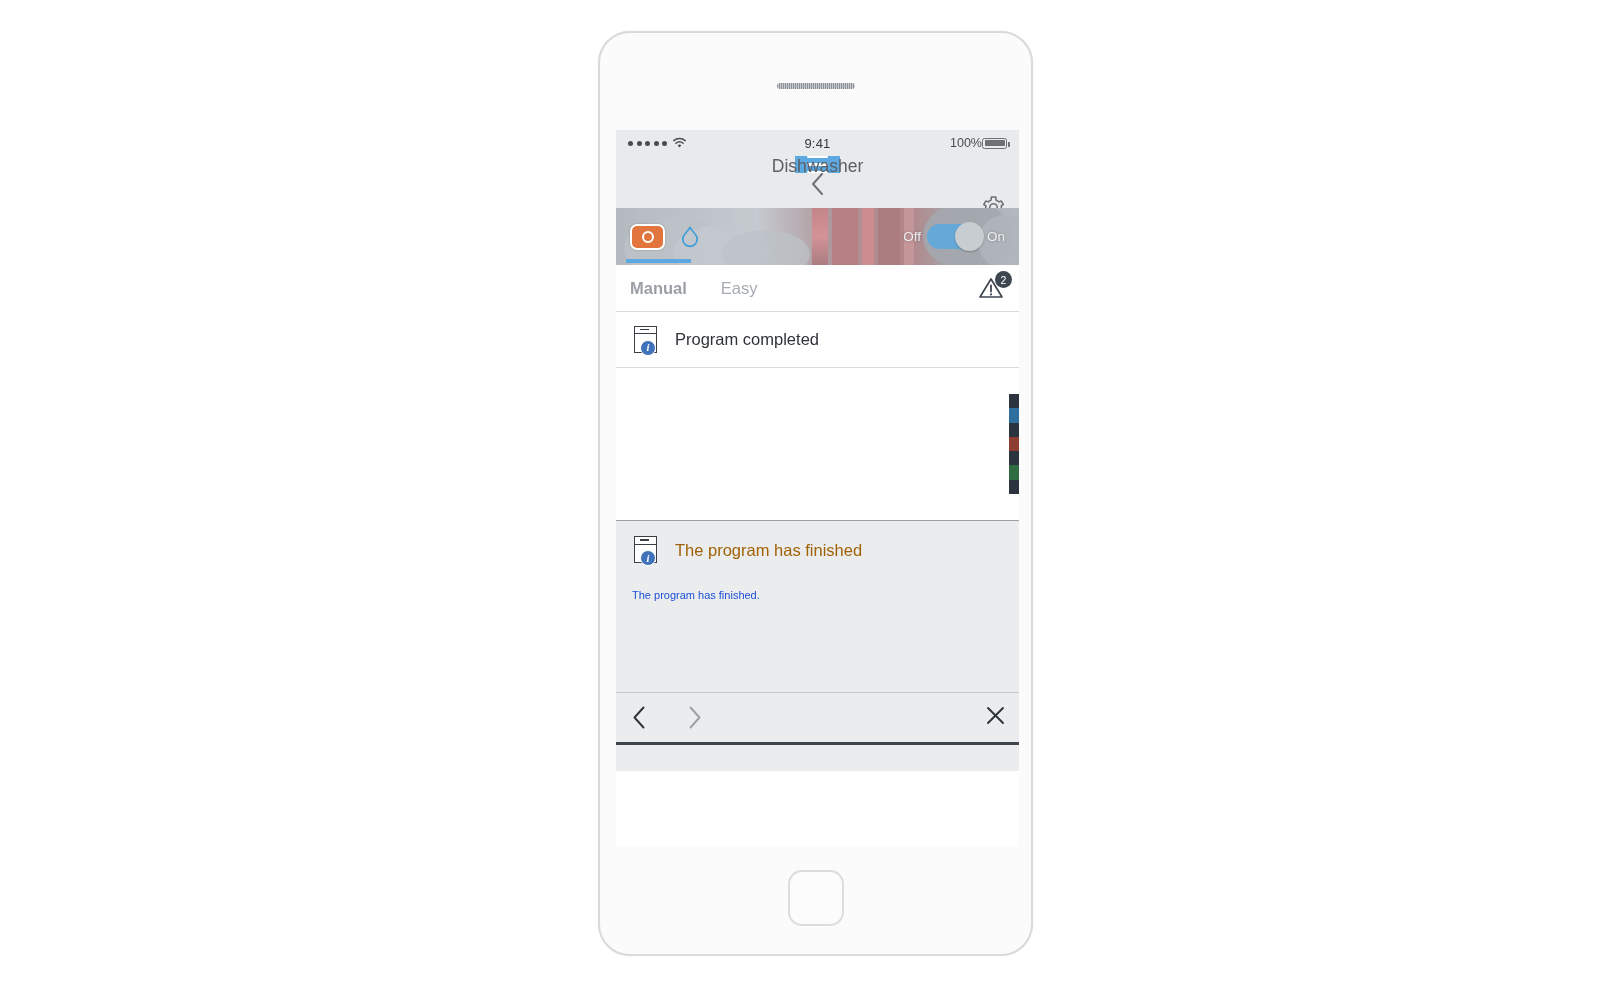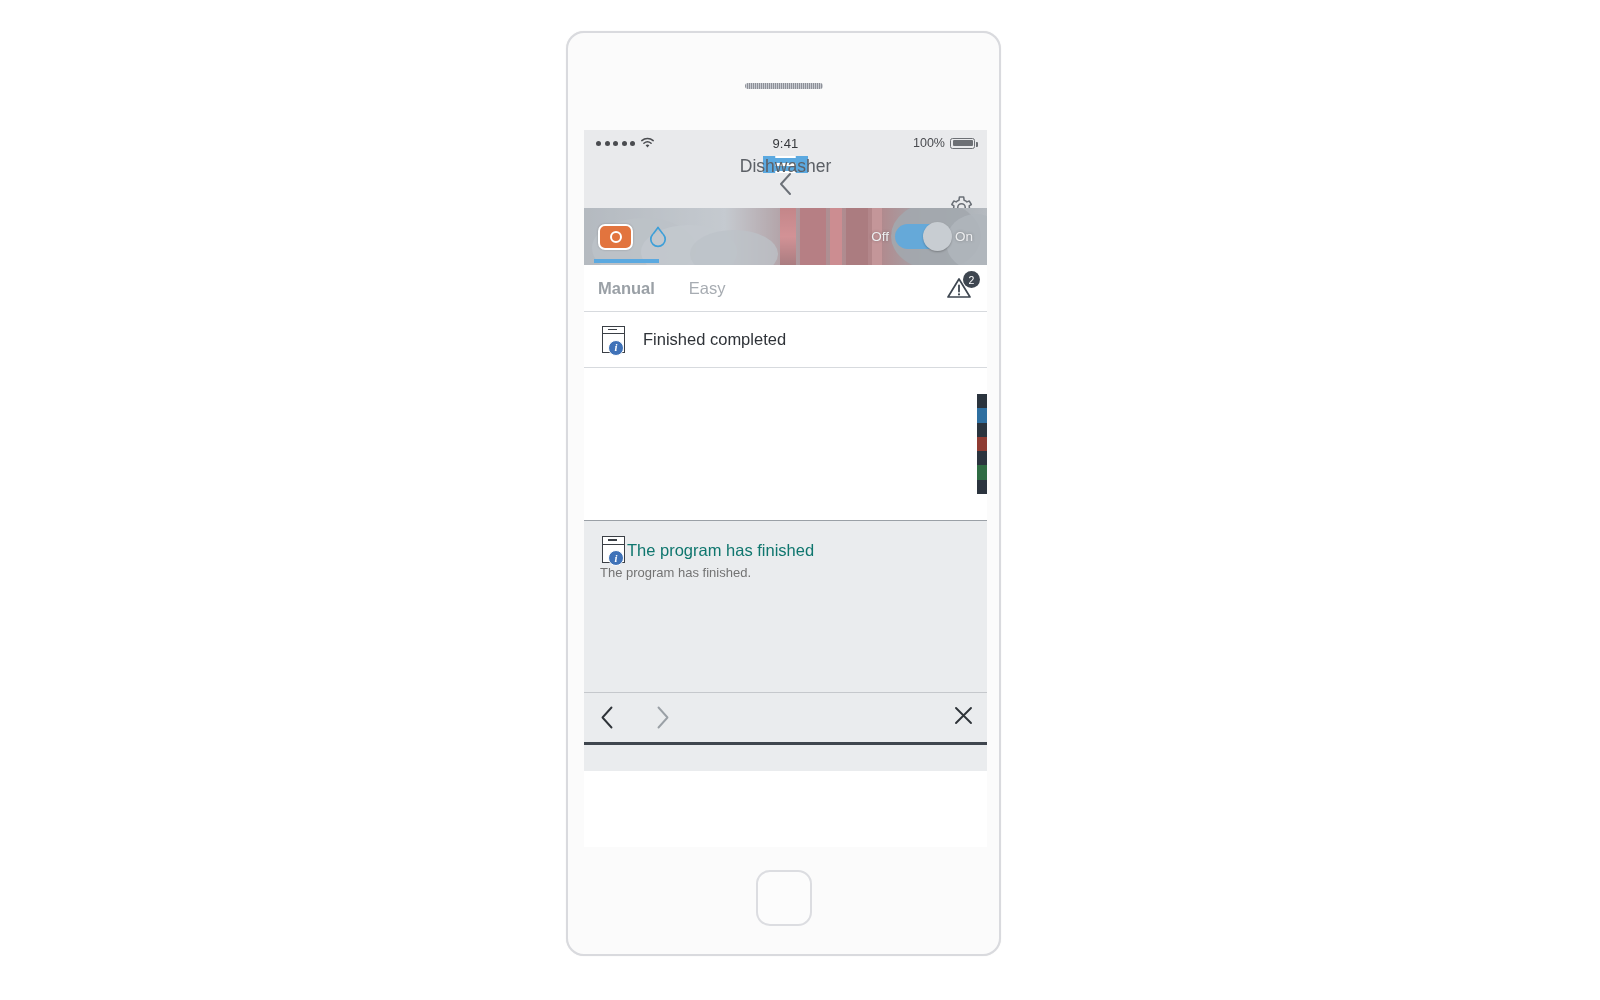--- a/index.html
+++ b/index.html
@@ -8,27 +8,27 @@
     width: 1600px;
     height: 1000px;
     background: #ffffff;
     font-family: "Liberation Sans", sans-serif;
     overflow: hidden;
   }
 
   
   .phone-frame {
     position: absolute;
-    left: 566px;
+    left: 598px;
     top: 31px;
     width: 435px;
     height: 925px;
     background: #fbfbfb;
     border: 2px solid #d9dade;
-    border-radius: 18px;
+    border-radius: 32px;
     box-shadow: 0 0 1px rgba(0,0,0,0.12);
   }
   .phone-speaker {
     position: absolute;
     left: 50%;
     top: 50px;
     transform: translateX(-50%);
     width: 78px;
     height: 6px;
     border-radius: 3px;
@@ -69,21 +69,21 @@
     color: #4a4c50;
   }
   .sb-left { display: flex; align-items: center; gap: 5px; }
   .sb-dots { display: flex; gap: 3.5px; }
   .sb-dots i { width: 5px; height: 5px; border-radius: 50%; background: #4a4c50; display:block; }
   .wifi-ic { display:block; }
   .sb-time {
     position: absolute; left: 0; right: 0; text-align: center;
     font-size: 13px; color: #36383c; letter-spacing: .2px;
   }
-  .sb-right { margin-left: auto; display: flex; align-items: center; gap: 5px; z-index: 2; }
+  .sb-right { margin-left: auto; display: flex; align-items: center; z-index: 2; }
   .battery-shell {
     width: 25px; height: 11px; border: 1px solid #6d7075; border-radius: 2.5px;
     position: relative; padding: 1.5px;
   }
   .battery-shell::after {
     content:''; position:absolute; right:-3.5px; top:3px; width:2px; height:5px;
     background:#6d7075; border-radius:0 1px 1px 0;
   }
   .battery-fill { width: 100%; height: 100%; background: #6d7075; border-radius: 1px; }
 
@@ -236,22 +236,22 @@
   .side-strip i { display:block; flex: 1; }
 
   
   .msg-panel {
     background: #eaecee;
     border-top: 1px solid #9aa0a6;
     height: 172px;
     padding: 14px 14px 0 16px;
   }
   .msg-head { display:flex; align-items:center; }
-  .msg-head .label { margin-left: 0; font-size: 16.5px; color: #0f766e; }
-  .msg-body { margin-top: 0; font-size: 13px; color: #737373; }
+  .msg-head .label { margin-left: 16px; font-size: 16.5px; color: #a16207; }
+  .msg-body { margin-top: 24px; font-size: 11px; color: #1d4ed8; }
 
   
   .msg-nav {
     background: #eaecee;
     height: 50px;
     border-top: 1px solid #c5c8cc;
     display: flex; align-items: center;
     padding: 0 14px 0 16px;
   }
   .msg-nav .sp { width: 42px; }
@@ -379,21 +379,21 @@
         </svg>
         <div class="warn-badge">2</div>
       </div>
     </div>
 
     <div class="status-row">
       <div class="dw-icon">
         <div class="dw-body"></div>
         <div class="dw-info">i</div>
       </div>
-      <div class="label">Finished completed</div>
+      <div class="label">Program completed</div>
     </div>
 
 
     <div class="mid-area">
       <div class="side-strip">
         <i style="background:#2b343e"></i>
         <i style="background:#2f6fa0"></i>
         <i style="background:#2b343e"></i>
         <i style="background:#8e3b32"></i>
         <i style="background:#2b343e"></i>

